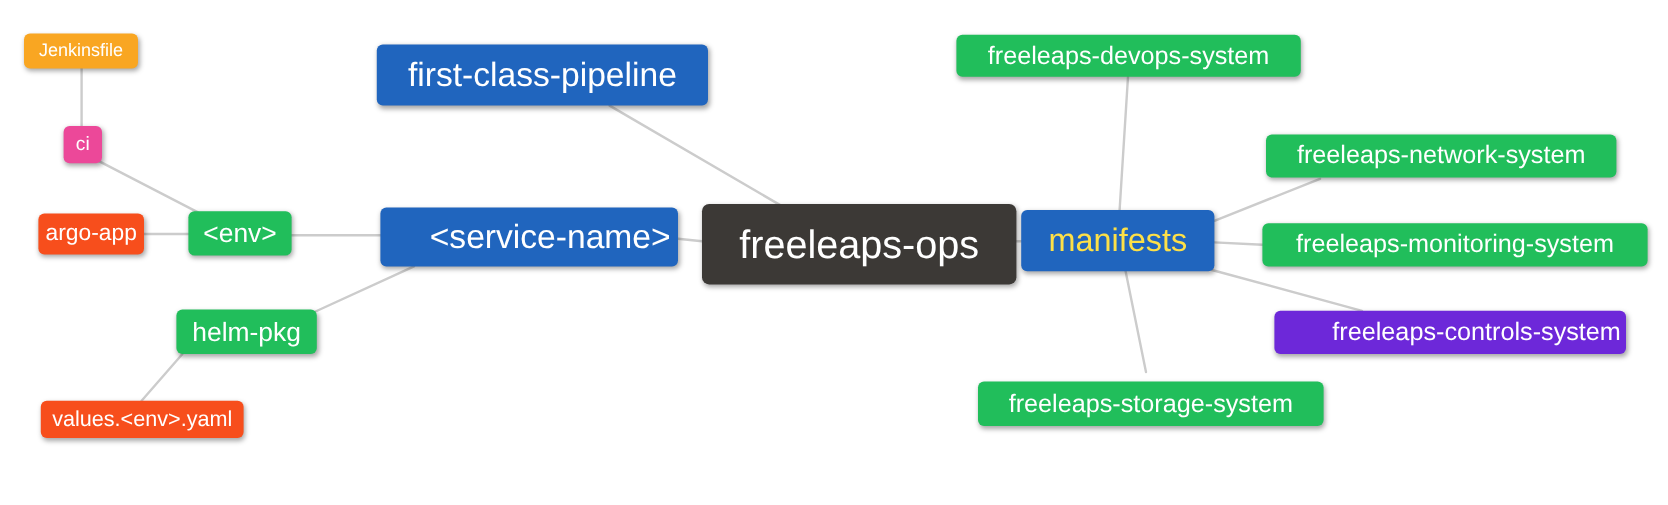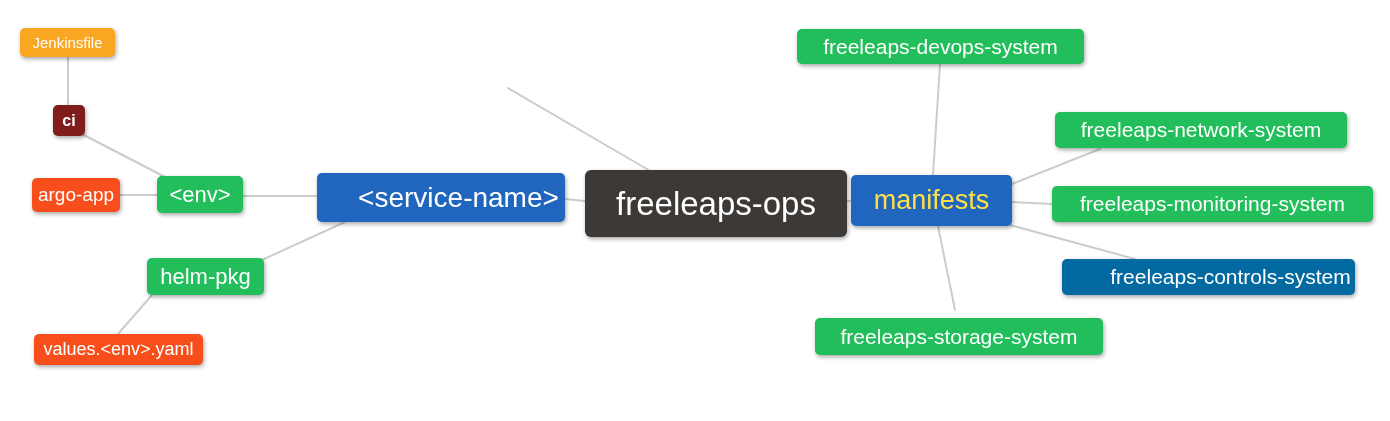--- a/index.html
+++ b/index.html
@@ -67,26 +67,27 @@
       <line x1="565" y1="199" x2="585" y2="201" stroke="#CCCCCC" stroke-width="2" stroke-linecap="round"></line>
       <line x1="847" y1="201" x2="851" y2="201" stroke="#CCCCCC" stroke-width="2" stroke-linecap="round"></line>
       <line x1="933" y1="175" x2="940" y2="64" stroke="#CCCCCC" stroke-width="2" stroke-linecap="round"></line>
       <line x1="1012" y1="184" x2="1100" y2="149" stroke="#CCCCCC" stroke-width="2" stroke-linecap="round"></line>
       <line x1="1012" y1="202" x2="1052" y2="204" stroke="#CCCCCC" stroke-width="2" stroke-linecap="round"></line>
       <line x1="1010" y1="225" x2="1135" y2="259" stroke="#CCCCCC" stroke-width="2" stroke-linecap="round"></line>
       <line x1="938" y1="226" x2="955" y2="310" stroke="#CCCCCC" stroke-width="2" stroke-linecap="round"></line>
     </svg>
 
   <div class="node n-jenkinsfile" style="background: rgb(249, 166, 34); color: rgb(255, 255, 255);">Jenkinsfile</div>
-  <div class="node n-ci" style="background: #7f1d1d; color: rgb(255, 255, 255); font-weight: bold;">ci</div>
+  <div class="node n-ci" style="background: #ec4899; color: rgb(255, 255, 255);">ci</div>
   <div class="node n-argo-app" style="background: rgb(247, 78, 28); color: rgb(255, 255, 255);">argo-app</div>
   <div class="node n-env" style="background: rgb(33, 190, 91); color: rgb(255, 255, 255);">&lt;env&gt;</div>
   <div class="node n-helm-pkg" style="background: rgb(33, 190, 91); color: rgb(255, 255, 255);">helm-pkg</div>
   <div class="node n-values-yaml" style="background: rgb(247, 78, 28); color: rgb(255, 255, 255); margin-left: 27px;">values.&lt;env&gt;.yaml</div>
+  <div class="node n-pipeline" style="background: rgb(32, 101, 190); color: rgb(255, 255, 255);">first-class-pipeline</div>
   <div class="node n-service" style="background: rgb(32, 101, 190); color: rgb(255, 255, 255);">&lt;service-name&gt;</div>
   <div class="node n-root" style="background: rgb(60, 57, 54); color: rgb(255, 255, 255);">freeleaps-ops</div>
   <div class="node n-manifests" style="background: rgb(32, 101, 190); color: #fde047;">manifests</div>
   <div class="node n-devops" style="background: rgb(33, 190, 91); color: rgb(255, 255, 255);">freeleaps-devops-system</div>
   <div class="node n-network" style="background: rgb(33, 190, 91); color: rgb(255, 255, 255);">freeleaps-network-system</div>
   <div class="node n-monitoring" style="background: rgb(33, 190, 91); color: rgb(255, 255, 255);">freeleaps-monitoring-system</div>
-  <div class="node n-controls" style="background: #0369a1; color: rgb(255, 255, 255); padding-left: 44px;">freeleaps-controls-system</div>
+  <div class="node n-controls" style="background: #6d28d9; color: rgb(255, 255, 255); padding-left: 44px;">freeleaps-controls-system</div>
   <div class="node n-storage" style="background: rgb(33, 190, 91); color: rgb(255, 255, 255);">freeleaps-storage-system</div>
 </div>
 
 </body></html>

